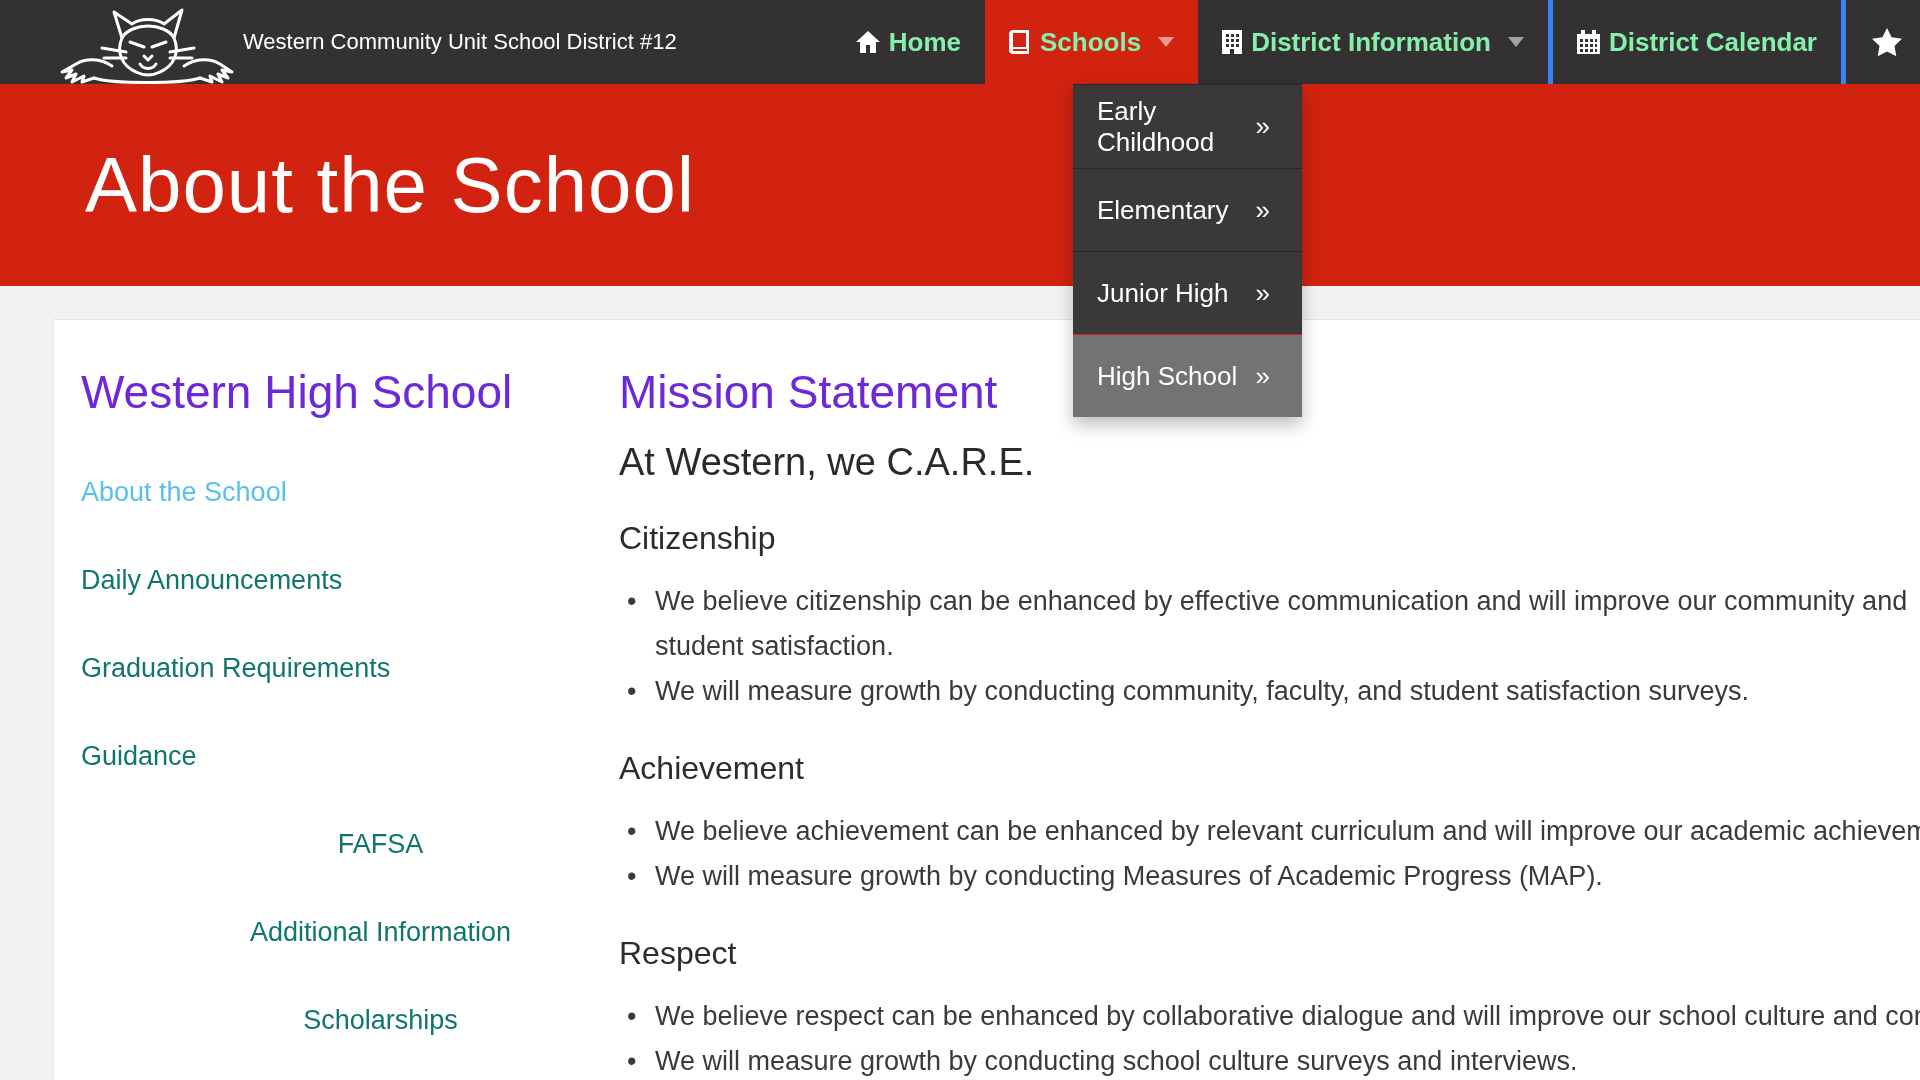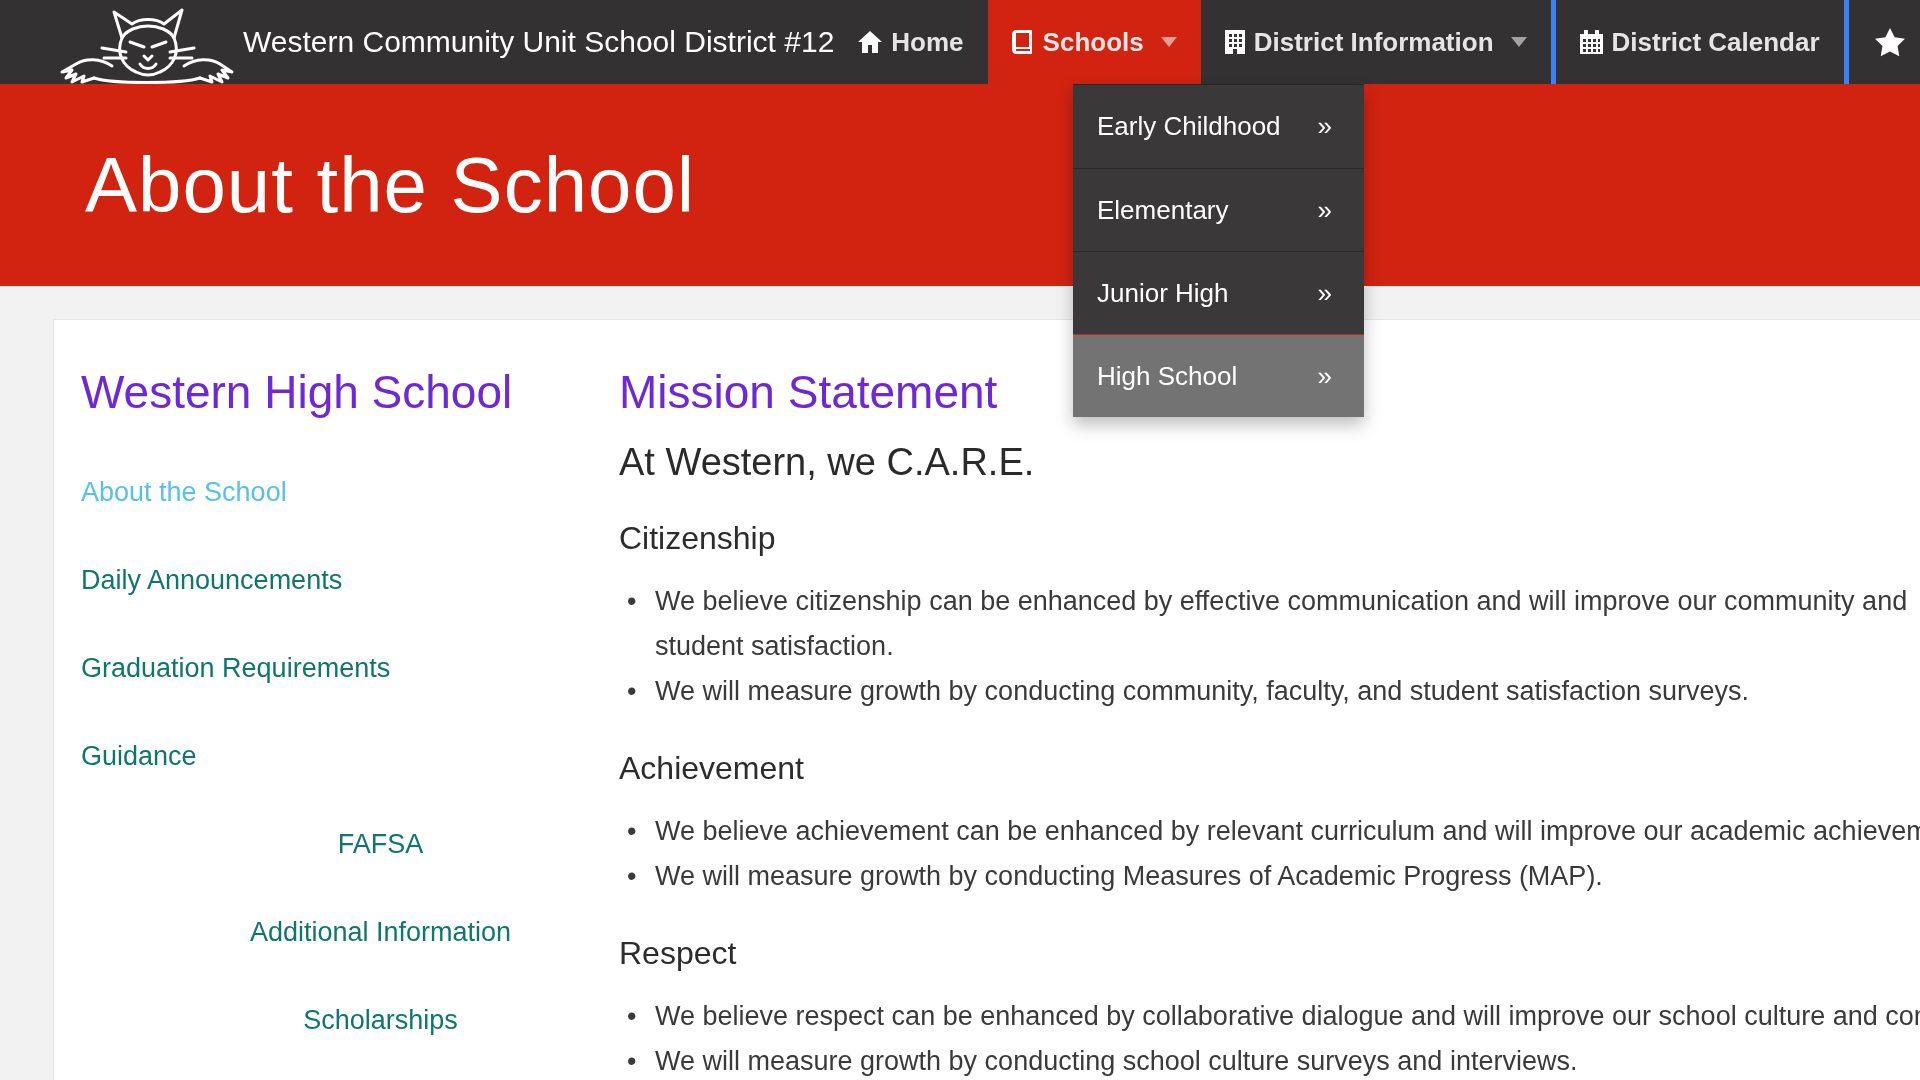--- a/index.html
+++ b/index.html
@@ -21,36 +21,36 @@
     z-index:50;
   }
   .brand {
     display:flex;
     align-items:center;
     flex:0 0 auto;
   }
   .logo-wrap { width:185px; height:84px; margin-left:52px; flex:0 0 auto; }
   .brand-title {
     color:#ffffff;
-    font-size:30px;
+    font-size:22px;
     font-weight:400;
     margin-left:6px;
     white-space:nowrap;
   }
   .nav-items {
     margin-left:auto;
     display:flex;
     align-items:stretch;
   }
   .nav-item {
     display:flex;
     align-items:center;
     gap:9px;
     padding:0 24px;
-    color:#e5e5e5;
+    color:#86efac;
     font-size:26px;
     font-weight:600;
     text-decoration:none;
     white-space:nowrap;
     cursor:pointer;
   }
   .nav-item .nicon { display:flex; align-items:center; }
   .nav-item.active { background:#d12310; }
   .nav-item.sep { border-left:5px solid #3b82f6; }
   .caret {
@@ -61,21 +61,21 @@
     border-top:10px solid rgba(255,255,255,0.55);
     margin-left:8px;
   }
   .nav-item-star { padding:0 18px 0 26px; }
 
   
   .dropdown {
     position:absolute;
     left:1073px;
     top:84px;
-    width:291px;
+    width:229px;
     background:#3b3839;
     z-index:100;
     box-shadow:0 8px 16px rgba(0,0,0,0.25);
     border-top:1px solid #2a2728;
   }
   .dropdown-item {
     height:83px;
     display:flex;
     align-items:center;
     justify-content:space-between;

